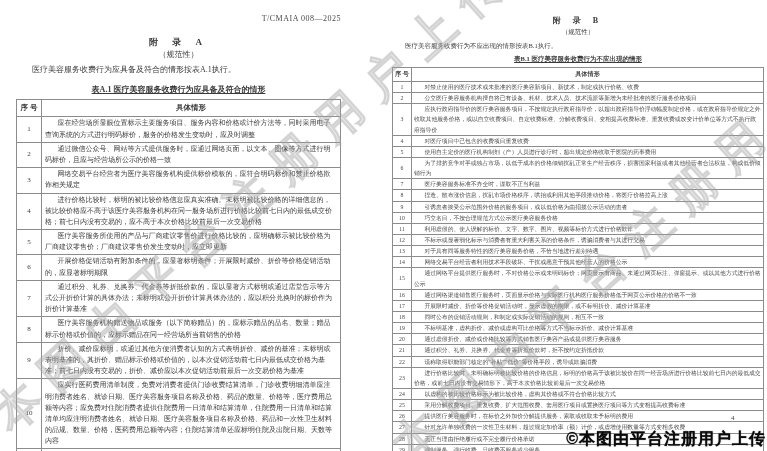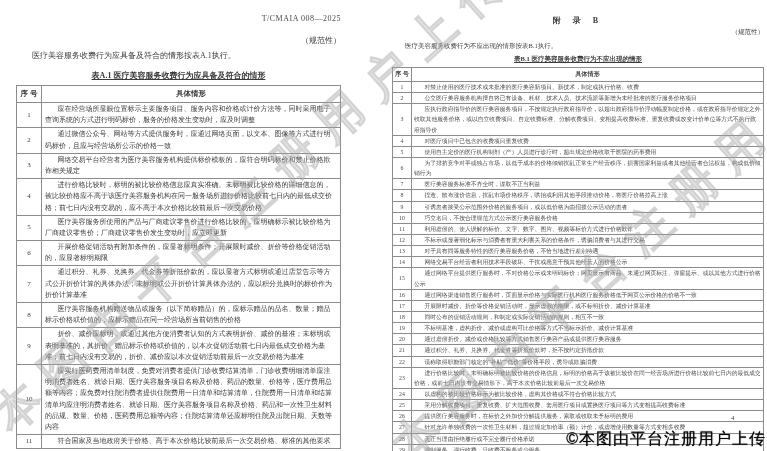--- a/index.html
+++ b/index.html
@@ -11,21 +11,21 @@
     font-family:"Liberation Serif","DejaVu Serif",serif;
     color:#3b3b3b;
     overflow:hidden;
   }
   .page { position:absolute; z-index:1; }
   .page-a { left:16px; top:14px; width:325px; }
   .page-b { left:392px; top:5px;  width:372px; }
 
   .doc-code { text-align:right; font-size:8px; color:#4a4a4a; letter-spacing:.5px; margin-bottom:12px; }
   .apx-title { text-align:center; font-size:9px; font-weight:bold; letter-spacing:6px; line-height:1.6;margin-top:10px; }
-  .apx-type  { text-align:right; font-size:8px; line-height:1.5; }
+  .apx-type  { text-align:center; font-size:8px; line-height:1.5; }
   .apx-sub   { text-align:center; font-size:8.5px; font-weight:bold; line-height:1.6; }
   .intro { font-size:8px; text-indent:2em; margin-top:3px; line-height:1.5; }
   .caption { text-align:center; font-size:8px; font-weight:bold; margin:8px 0 4px 0;text-decoration:underline; }
 
   table { border-collapse:collapse; width:100%; table-layout:fixed; }
   th, td { border:1px solid #8c8c8c; vertical-align:middle; }
   th { font-weight:bold; text-align:center; }
   td.num { text-align:center; }
   td.txt { text-indent:1.8em; text-align:left; }
 
@@ -43,21 +43,21 @@
   .page-b .apx-type  { font-size:6.5px; line-height:1.4; }
   .page-b .apx-sub   { font-size:7px; line-height:1.5; }
   .page-b .intro { font-size:6.5px; margin-top:5px; line-height:1.4; }
   .page-b .caption { font-size:6.5px; margin:5px 0 3px 0; }
 
   .page-num { position:absolute; left:731px; top:414px; font-size:7px; color:#444; z-index:3; }
 
   .footer-wm {
     position:absolute; right:1px; bottom:1px; z-index:4;
     font-family:"Liberation Sans","DejaVu Sans",sans-serif;
-    font-size:16px; font-weight:400; color:#0a0a0a; letter-spacing:1px;
+    font-size:16px; font-weight:700; color:#0a0a0a; letter-spacing:1px;
     text-shadow:0 0 1px #2a2a2a;
     margin-left:40px;
   }
 
   .wm {
     position:absolute; z-index:2; pointer-events:none;
     font-size:46px; font-weight:bold; letter-spacing:16px; white-space:nowrap;
     color:rgba(175,175,175,0.22);
     -webkit-text-stroke:1px rgba(160,160,160,0.35);
   }
@@ -65,20 +65,21 @@
   .wm-b { left:380px; top:430px; transform:rotate(-42deg); transform-origin:left top; }
 </style>
 </head>
 <body>
 
 <div class="wm wm-a">本图由平台注册用户上传</div>
 <div class="wm wm-b">本图由平台注册用户上传</div>
 
 <div class="page page-a">
   <div class="doc-code">T/CMAIA 008—2025</div>
+  <div class="apx-title">附 录 A</div>
   <div class="apx-type">（规范性）</div>
   <div class="intro">医疗美容服务收费行为应具备及符合的情形按表A.1执行。</div>
   <div class="caption">表A.1 医疗美容服务收费行为应具备及符合的情形</div>
   <table class="tbl-a">
     <colgroup>
         <col class="c-num">
         <col>
       </colgroup>
     <thead>
       <tr>

